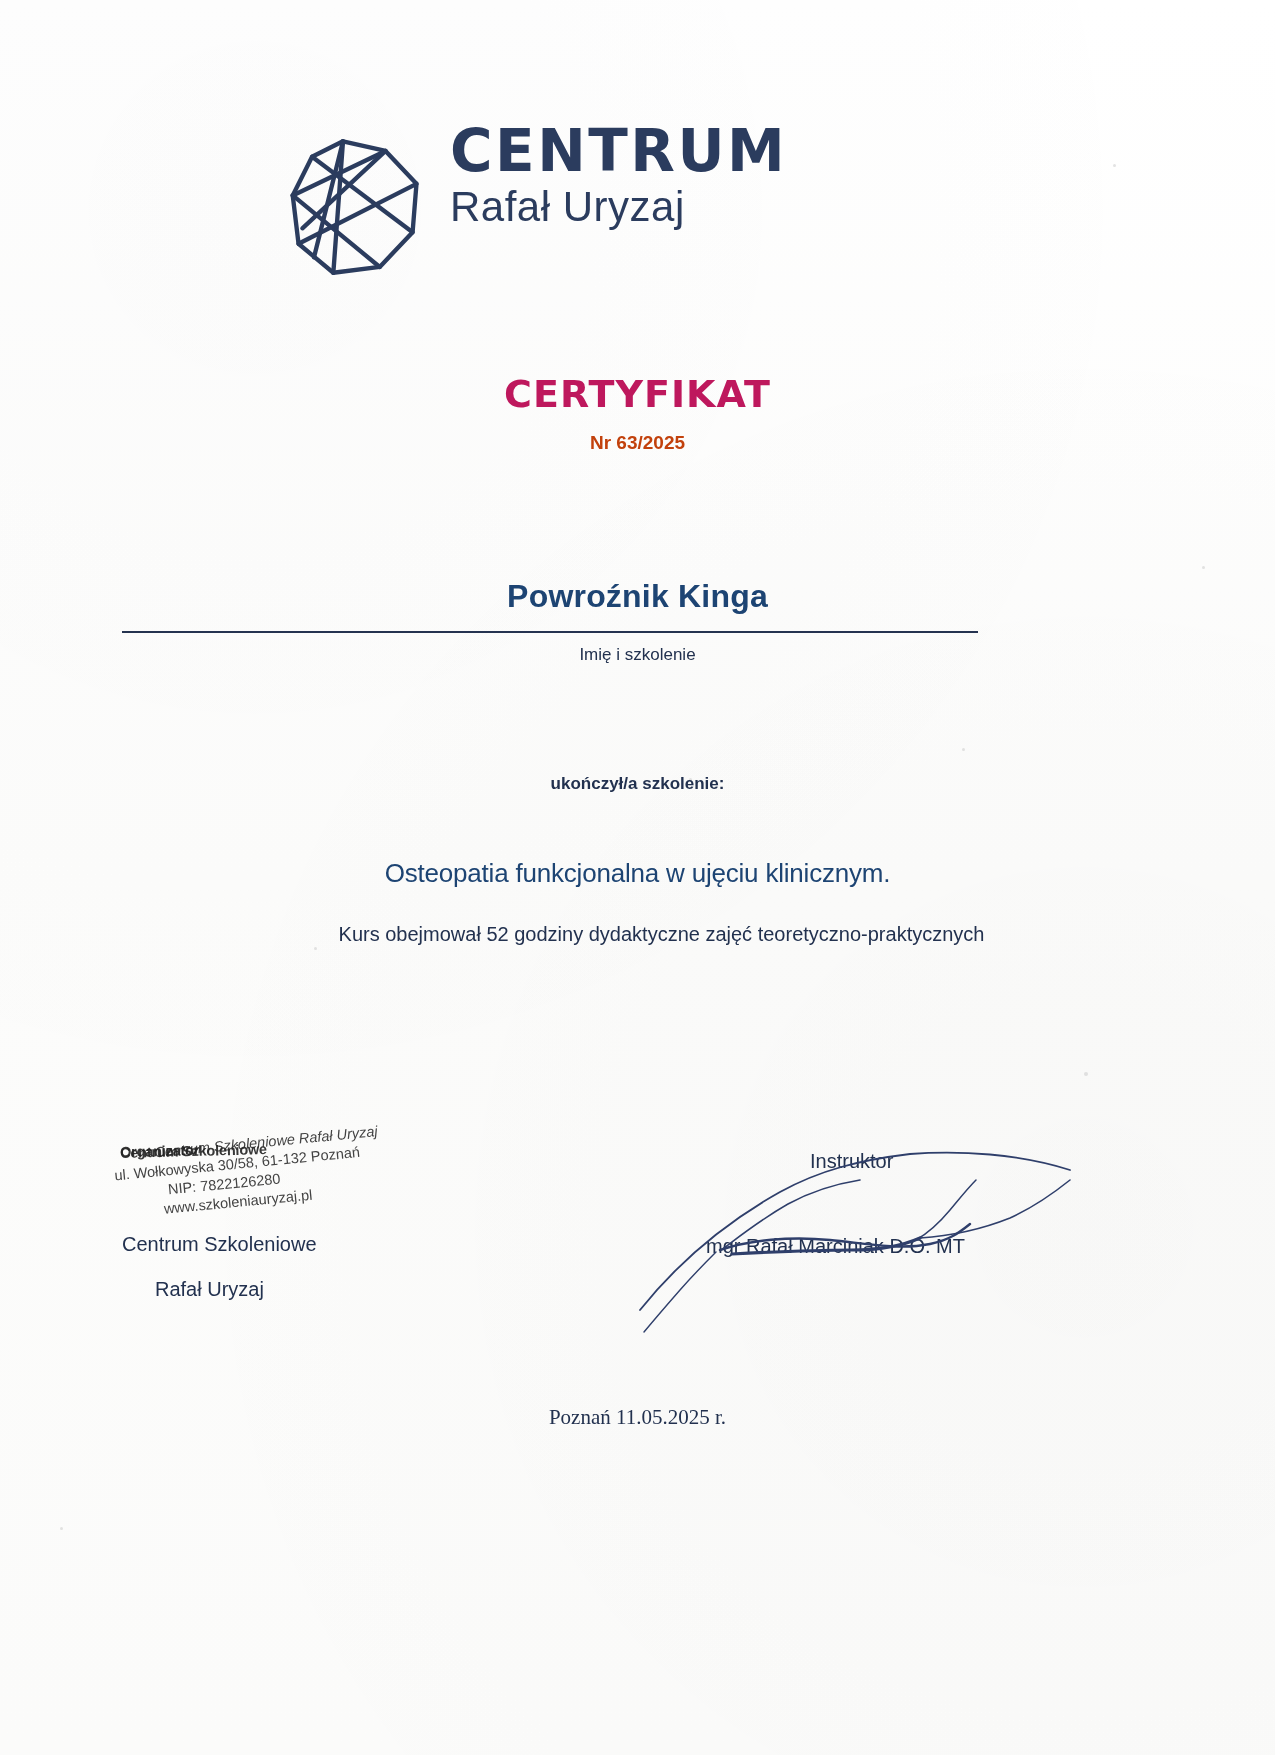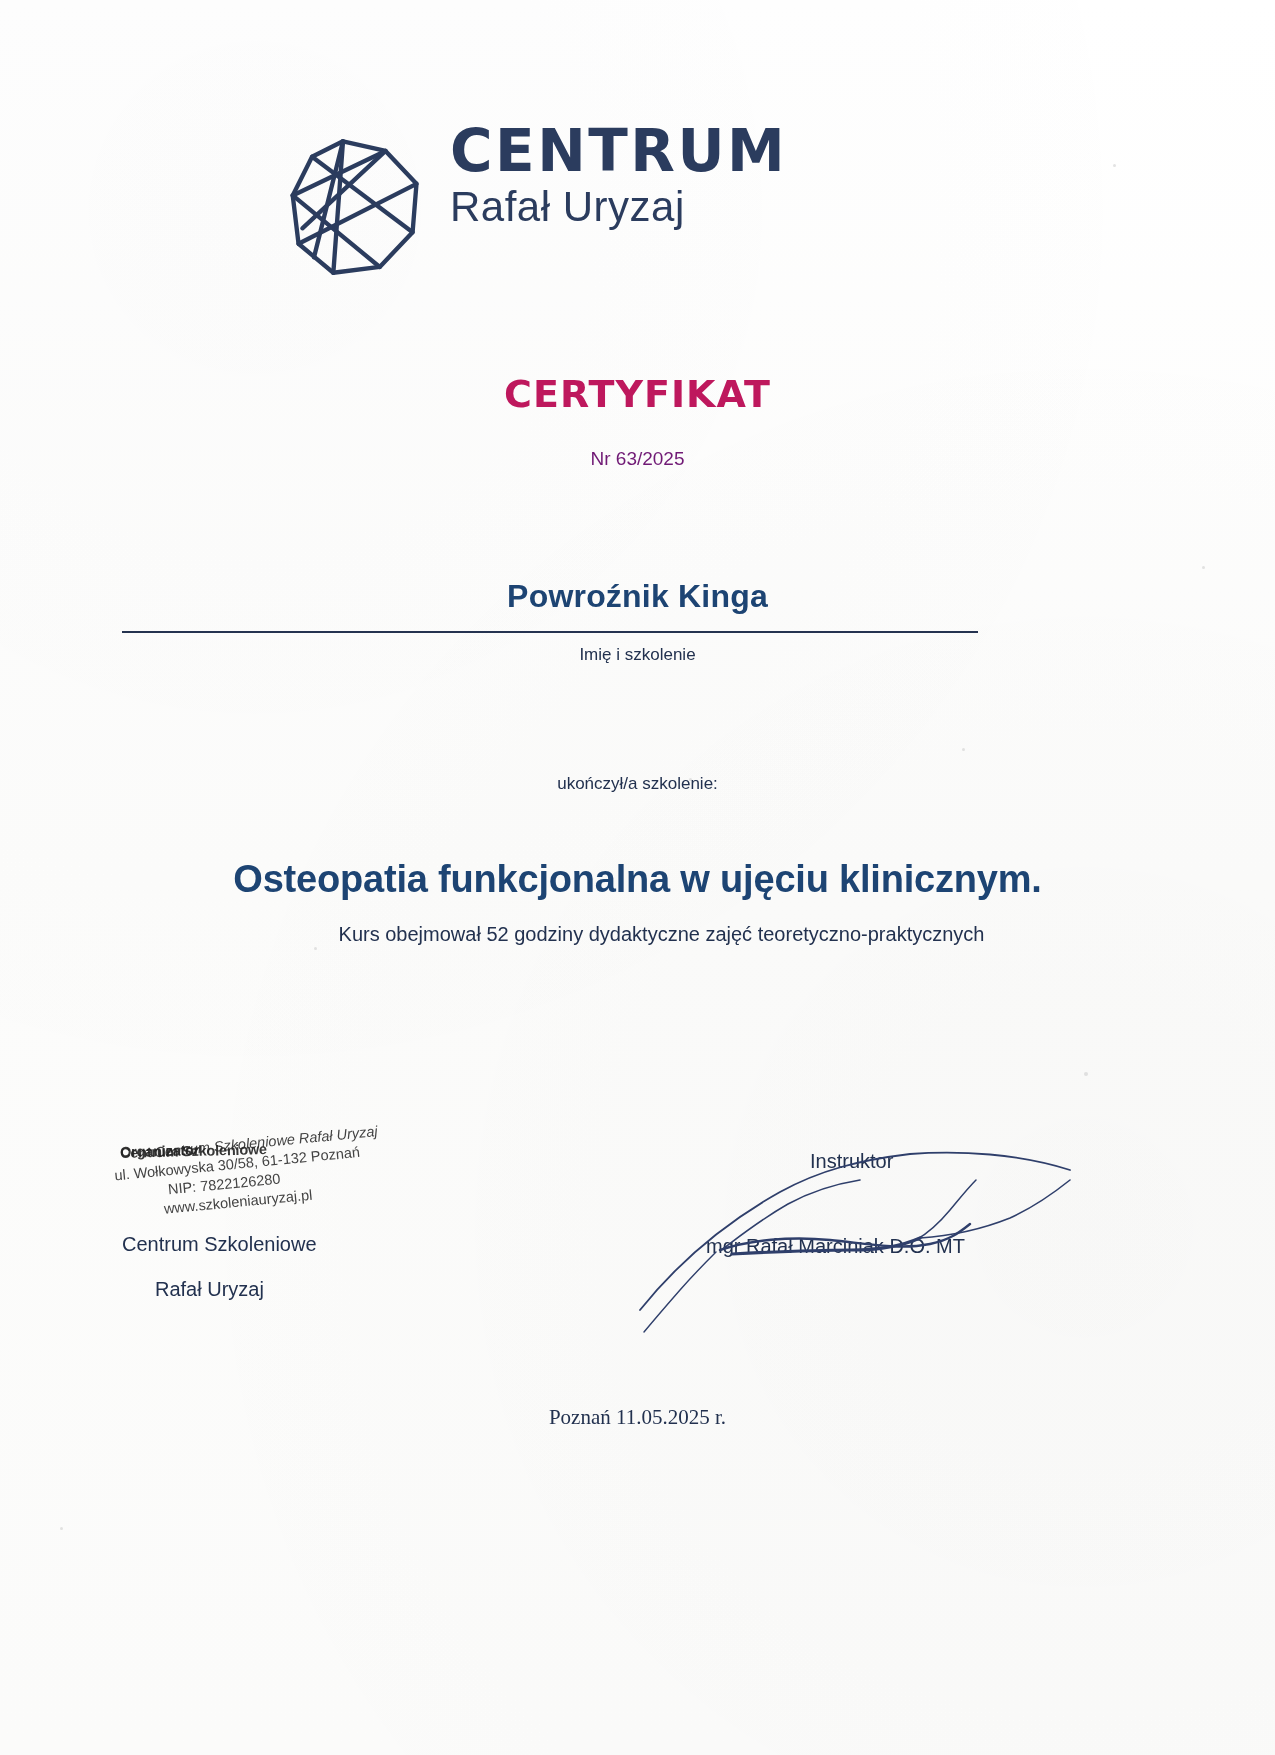--- a/index.html
+++ b/index.html
@@ -78,27 +78,27 @@
     width: 100%;
     text-align: center;
     font-family: "DejaVu Sans", sans-serif;
     font-weight: bold;
     font-size: 38px;
     letter-spacing: 1px;
     color: #be185d;
   }
   .cert-number {
     position: absolute;
-    top: 448px;
-    left: 0;
-    width: 100%;
-    text-align: center;
-    font-weight: normal;
+    top: 432px;
+    left: 0;
+    width: 100%;
+    text-align: center;
+    font-weight: bold;
     font-size: 19px;
-    color: #701a75;
+    color: #c2410c;
   }
 
   .recipient {
     position: absolute;
     top: 578px;
     left: 0;
     width: 100%;
     text-align: center;
     font-weight: bold;
     font-size: 32px;
@@ -122,33 +122,33 @@
     font-size: 17px;
     color: #22314f;
   }
 
   .completed-label {
     position: absolute;
     top: 774px;
     left: 0;
     width: 100%;
     text-align: center;
+    font-weight: bold;
+    font-size: 17px;
+    color: #22314f;
+  }
+
+  .course-title {
+    position: absolute;
+    top: 858px;
+    left: 0;
+    width: 100%;
+    text-align: center;
     font-weight: normal;
-    font-size: 17px;
-    color: #22314f;
-  }
-
-  .course-title {
-    position: absolute;
-    top: 858px;
-    left: 0;
-    width: 100%;
-    text-align: center;
-    font-weight: bold;
-    font-size: 38px;
+    font-size: 26px;
     color: #1d4473;
     letter-spacing: -0.2px;
   }
   .course-subtitle {
     position: absolute;
     top: 923px;
     left: 0;
     width: 100%;
     text-align: center;
     font-size: 20px;

